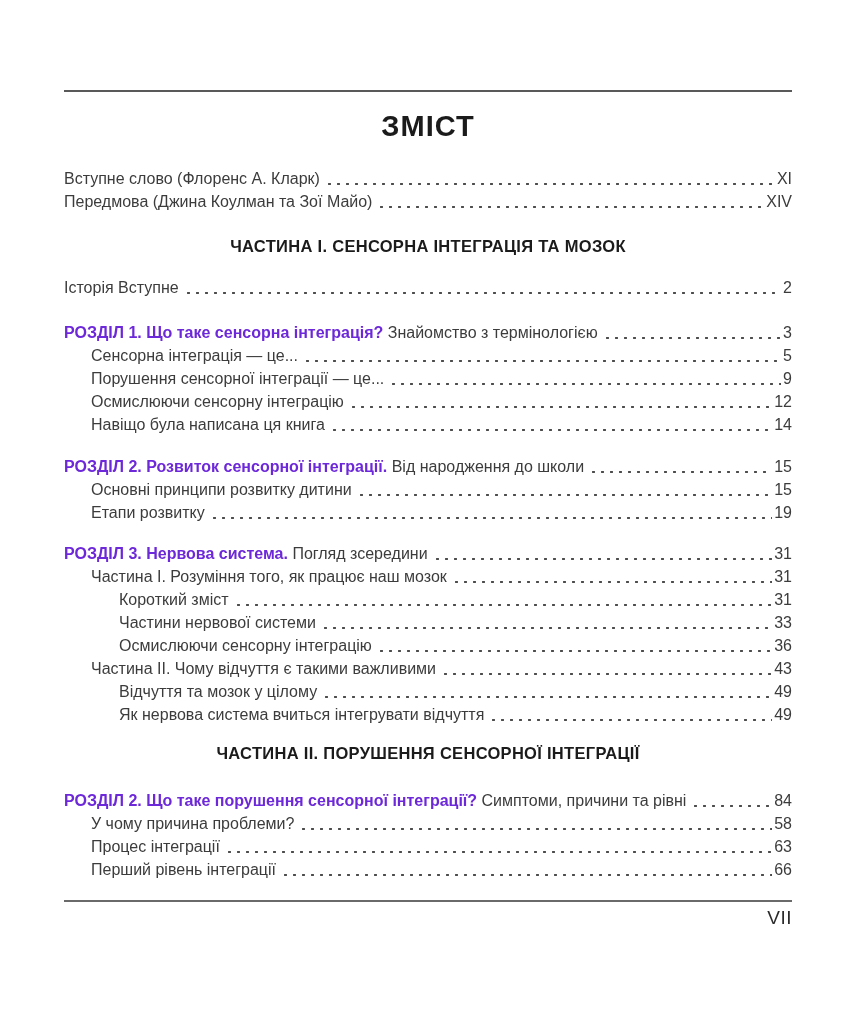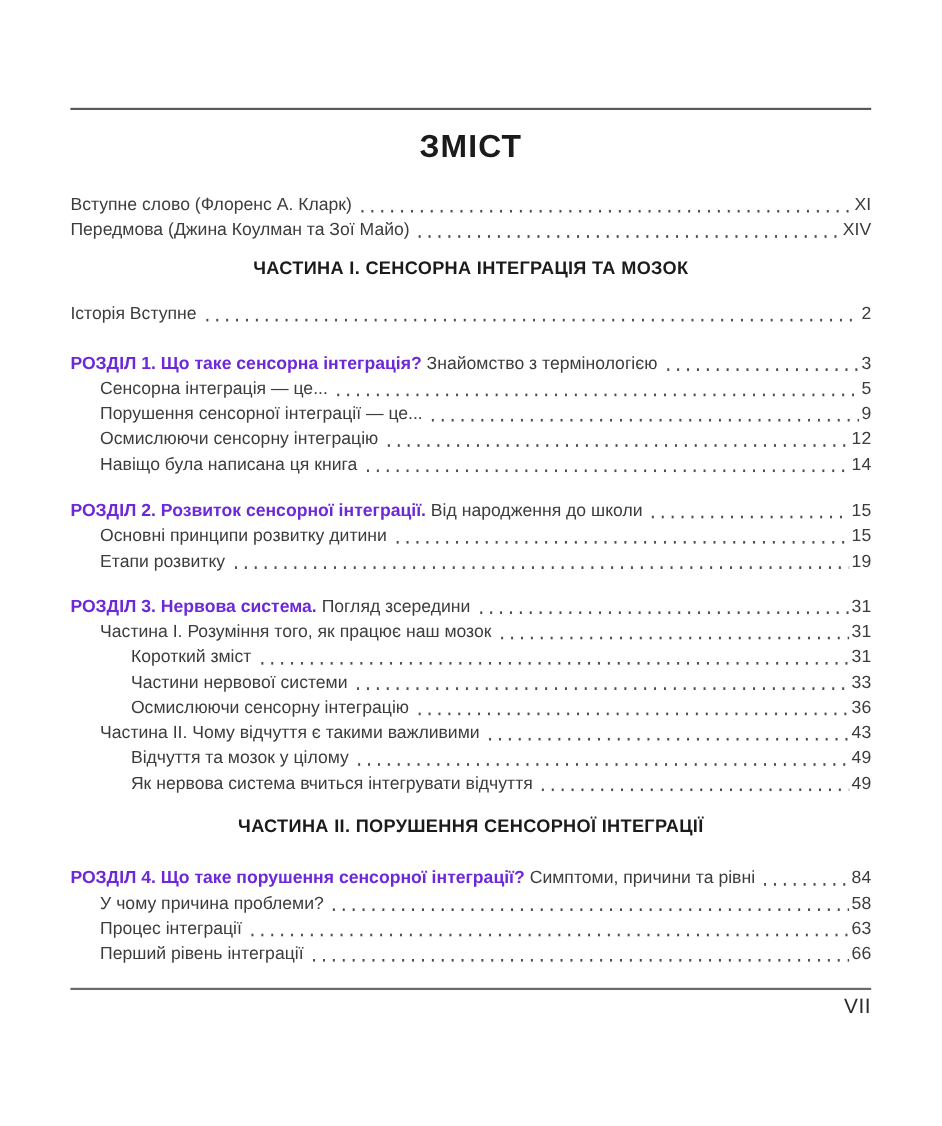--- a/index.html
+++ b/index.html
@@ -6,21 +6,21 @@
   .page {
     position: relative;
     width: 856px;
     height: 1024px;
     background: #ffffff;
     font-family: "Liberation Sans", sans-serif;
     color: #3c3c3c;
     overflow: hidden;
     box-sizing: border-box;
   }
-  .content { padding: 8px 64px; }
+  .content { padding: 0 64px; }
 
   .rule { height: 0; border-top: 2px solid #595959; }
   .rule-top { margin-top: 90px; }
   .rule-bottom { margin-top: 19px; border-top-color: #6a6a6a; }
 
   .doc-title {
     margin-top: 17px;
     font-size: 29px;
     line-height: 34px;
     font-weight: 700;
@@ -30,21 +30,21 @@
   }
 
   .part-heading {
     text-align: center;
     font-weight: 700;
     font-size: 16.5px;
     line-height: 23px;
     letter-spacing: 0.3px;
     color: #1b1b1b;
   }
-  .part1-heading { margin-top: 12px; }
+  .part1-heading { margin-top: 22px; }
   .part2-heading { margin-top: 16px; }
 
   .front   { margin-top: 24px; }
   .intro   { margin-top: 18px; }
   .ch1     { margin-top: 22px; }
   .ch2     { margin-top: 19px; }
   .ch3     { margin-top: 18px; }
   .ch4     { margin-top: 24px; }
 
   .row {
@@ -198,21 +198,21 @@
         <span class="label">Як нервова система вчиться інтегрувати відчуття</span>
         <span class="dots"></span>
         <span class="pg">49</span>
       </div>
     </div>
 
     <div class="part-heading part2-heading">ЧАСТИНА ІІ. ПОРУШЕННЯ СЕНСОРНОЇ ІНТЕГРАЦІЇ</div>
 
     <div class="ch4">
       <div class="row">
-        <span class="label"><b class="lead">РОЗДІЛ 4. Що таке порушення сенсорної інтеграції?</b><span> Симптоми, причини та рівні</span></span>
+        <span class="label"><b class="lead">РОЗДІЛ 2. Що таке порушення сенсорної інтеграції?</b><span> Симптоми, причини та рівні</span></span>
         <span class="dots"></span>
         <span class="pg">84</span>
       </div>
       <div class="row ind1">
         <span class="label">У чому причина проблеми?</span>
         <span class="dots"></span>
         <span class="pg">58</span>
       </div>
       <div class="row ind1">
         <span class="label">Процес інтеграції</span>

